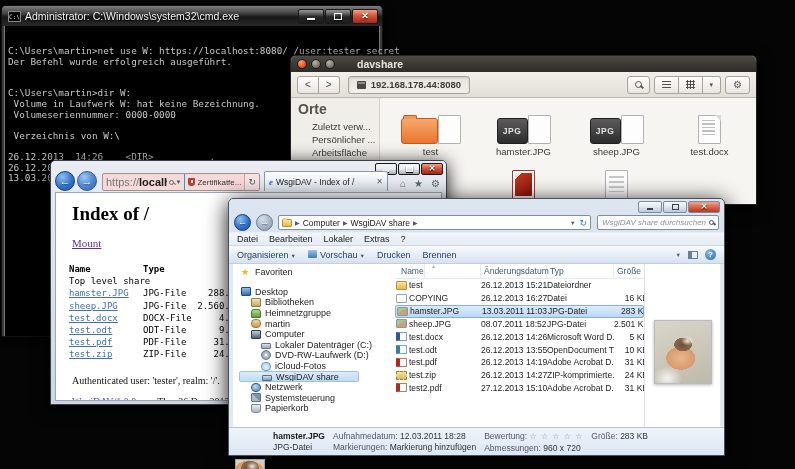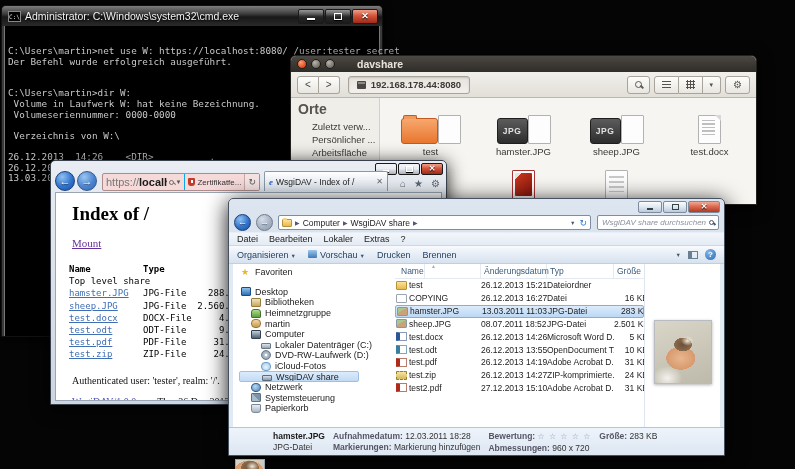--- a/index.html
+++ b/index.html
@@ -224,21 +224,21 @@
         radial-gradient(ellipse 16px 12px at 50% 38%,#6b4f38 0%,#8a6a4c 55%,rgba(138,106,76,0) 56%),
         radial-gradient(ellipse 24px 19px at 46% 60%,#e9b68e 0%,#d89a6e 60%,rgba(216,154,110,0) 61%),
         radial-gradient(ellipse 20px 16px at 22% 92%,#f4f2ee 0%,rgba(244,242,238,0) 75%),
         linear-gradient(160deg,#d9d6c9 0%,#bdbaab 100%);}
   .exp-status{height:28px;background:linear-gradient(#eef4fb,#dce6f2);border-top:1px solid #b8c4d2;
       display:flex;align-items:center;padding:0 6px;gap:8px;font-size:8.5px;color:#333;}
   .status-thumb{width:30px;height:22px;border:1px solid #98a4b2;flex:none;}
   .st-col{display:flex;flex-direction:column;gap:1px;line-height:10px;white-space:nowrap;}
   .st-name{font-weight:bold;color:#1a1a1a;}
   .stars{color:#8aa0b8;letter-spacing:1px;font-size:8px;}
-  .st-label{color:#556;font-weight:bold;}
+  .st-label{color:#556;}
 </style>
 </head>
 <body>
 
 <div class="win cmd">
   <div class="cmd-title">
     <div class="cmd-ico">C:\</div>
     <div class="cmd-title-text">Administrator: C:\Windows\system32\cmd.exe</div>
     <div class="capbtns">
       <div class="capbtn">

